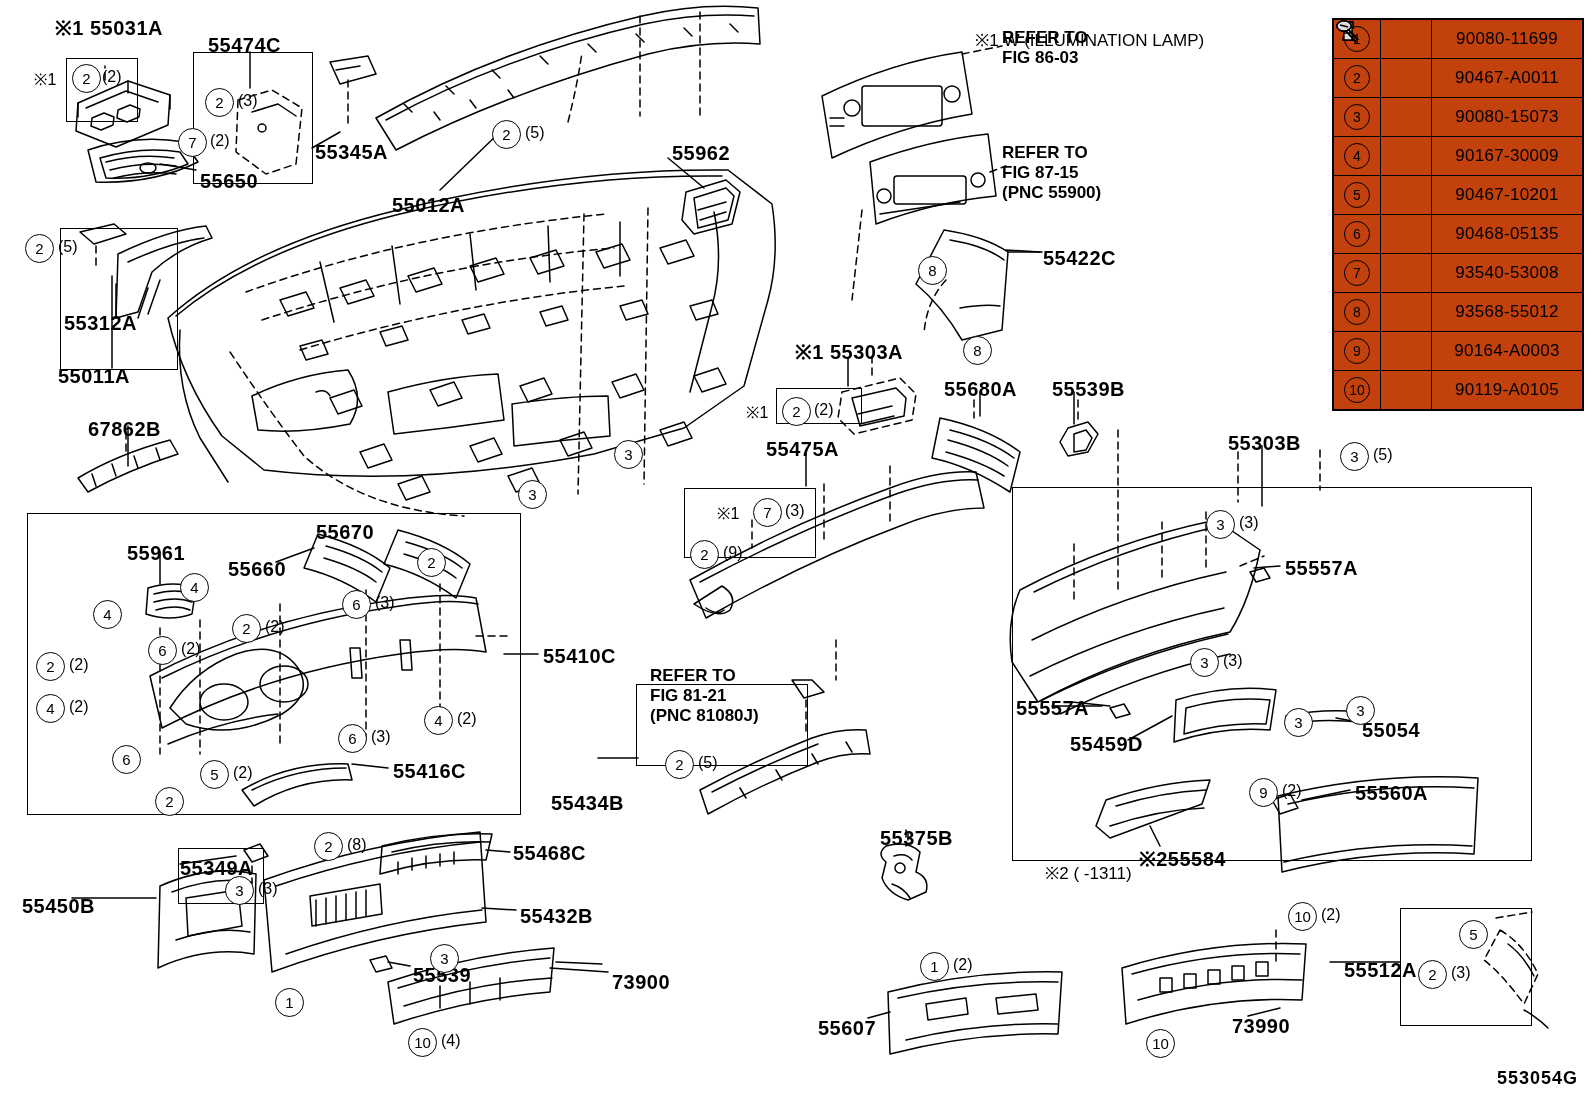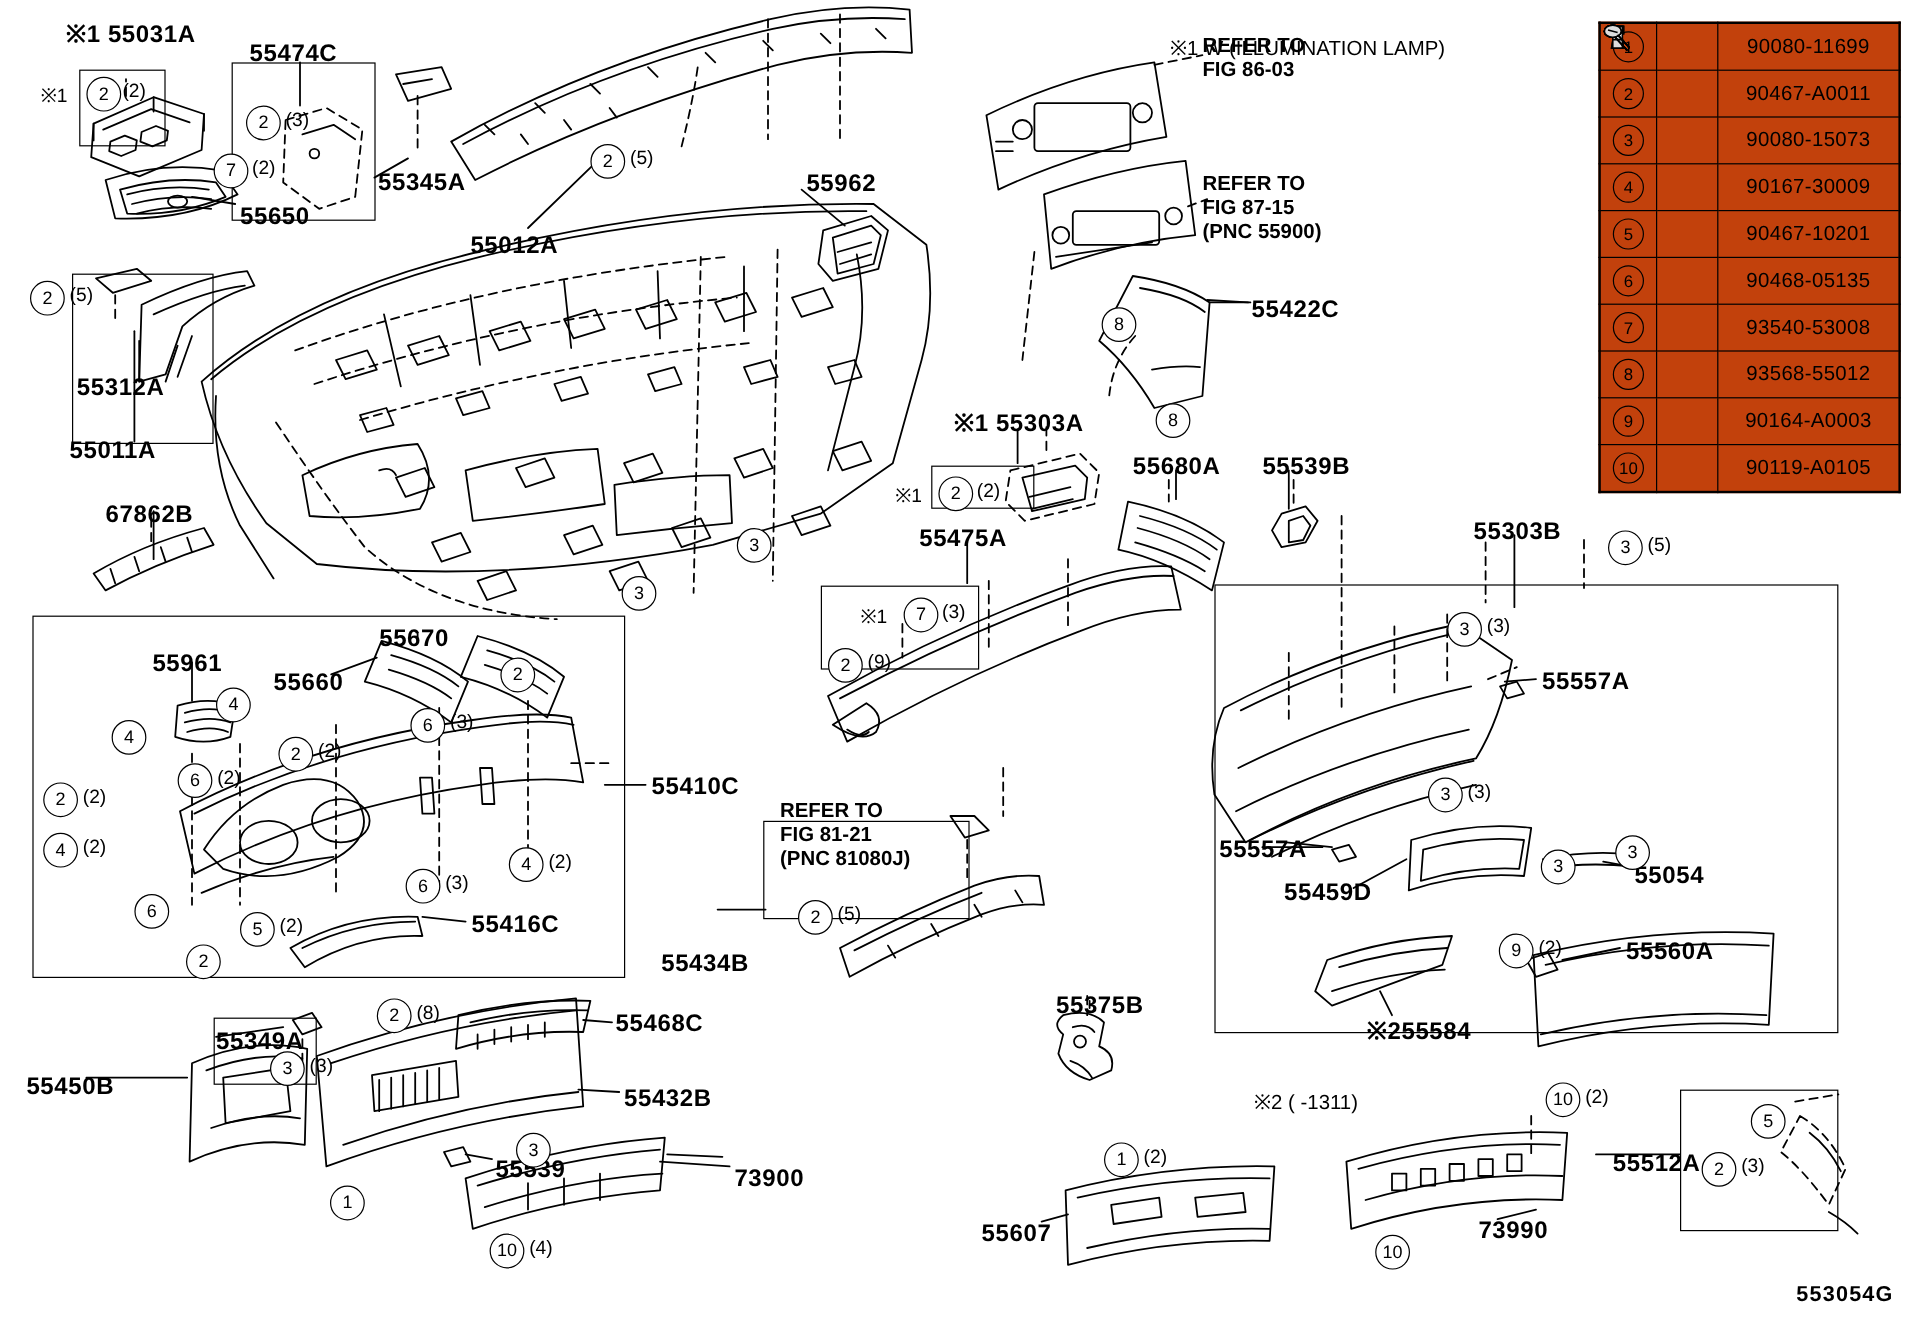--- a/index.html
+++ b/index.html
@@ -462,21 +462,21 @@
                 <path d="M15,10 l10,11 M13,12 l10,11"></path>
               </g>
             </svg>
       </td>
       <td class="pn">90119-A0105</td>
     </tr>
   </tbody>
 </table>
 
 <div class="note" style="left:975px;top:28px;">※1 W (ILLUMINATION LAMP)</div>
-<div class="note" style="left:1045px;top:861px;margin-top:45px;">※2 (        -1311)</div>
+<div class="note" style="left:1045px;top:861px;">※2 (        -1311)</div>
 
 <div class="refbox" style="left:1002px;top:28px;">
   <div>REFER TO</div>
   <div>FIG 86-03</div>
 </div>
 <div class="refbox" style="left:1002px;top:143px;">
   <div>REFER TO</div>
   <div>FIG 87-15</div>
   <div>(PNC 55900)</div>
 </div>

